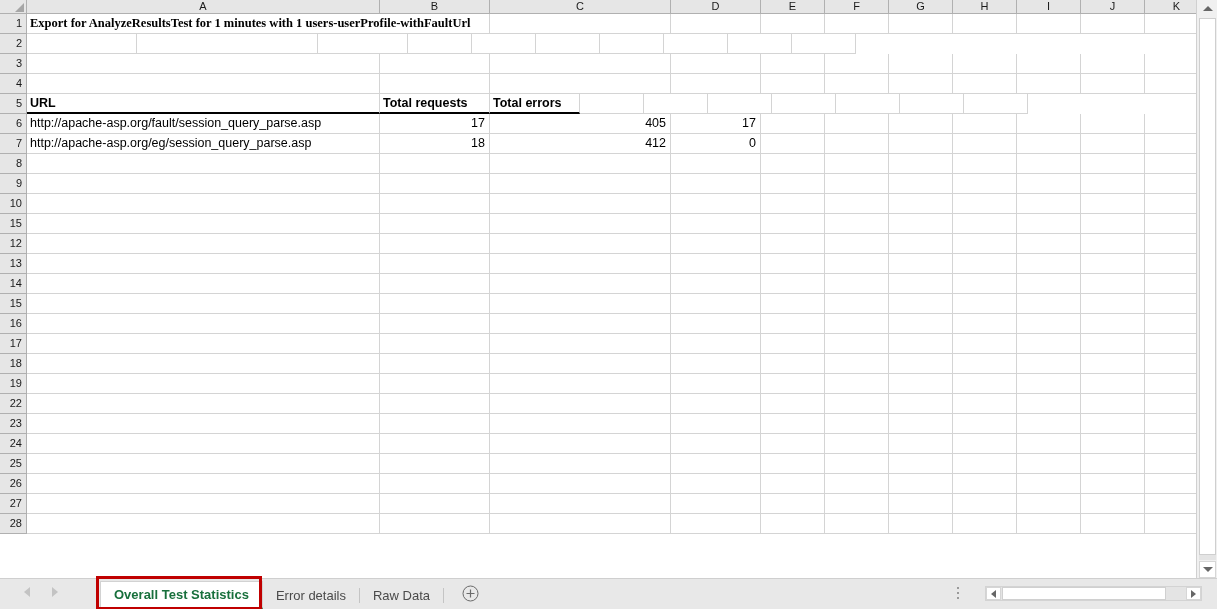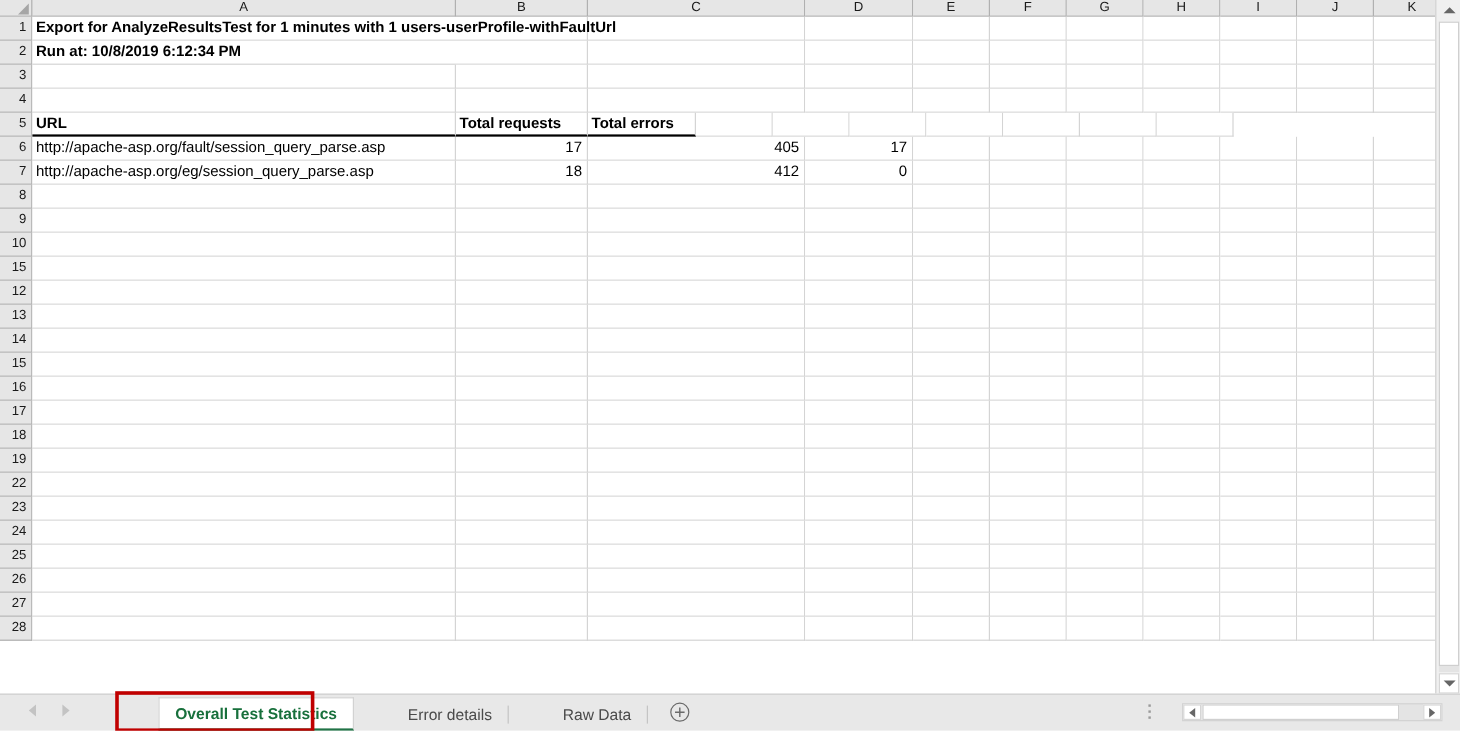--- a/index.html
+++ b/index.html
@@ -197,21 +197,20 @@
   .tab {
     height: 26px;
     display: flex;
     align-items: center;
     padding: 0 13px;
     font-size: 13px;
     color: #4a4a4a;
     white-space: nowrap;
     position: relative;
     top: 3px;
-    margin-left: 32px;
   }
   .tab.active {
     background: #ffffff;
     font-weight: bold;
     color: #18703c;
     border: 1px solid #d2d2d2;
     border-bottom: 2px solid #217346;
     height: 28px;
     top: 2px;
   }
@@ -322,35 +321,34 @@
         <div class="col-head" style="flex-basis: 64px; width: 64px;">H</div>
         <div class="col-head" style="flex-basis: 64px; width: 64px;">I</div>
         <div class="col-head" style="flex-basis: 64px; width: 64px;">J</div>
         <div class="col-head" style="flex-basis: 64px; width: 64px;">K</div>
       </div>
 
     <div class="rows">
 
     <div class="row">
           <div class="row-head">1</div>
-          <div class="cell bold spill" style="flex-basis: 353px; width: 353px;">Export for AnalyzeResultsTest for 1 minutes with 1 users-userProfile-withFaultUrl</div>
+          <div class="cell bold spill" style="flex-basis: 353px; width: 353px; font-family: Liberation Serif, serif;">Export for AnalyzeResultsTest for 1 minutes with 1 users-userProfile-withFaultUrl</div>
           <div class="cell" style="flex-basis: 110px; width: 110px;"></div>
           <div class="cell" style="flex-basis: 181px; width: 181px;"></div>
           <div class="cell" style="flex-basis: 90px; width: 90px;"></div>
           <div class="cell" style="flex-basis: 64px; width: 64px;"></div>
           <div class="cell" style="flex-basis: 64px; width: 64px;"></div>
           <div class="cell" style="flex-basis: 64px; width: 64px;"></div>
           <div class="cell" style="flex-basis: 64px; width: 64px;"></div>
           <div class="cell" style="flex-basis: 64px; width: 64px;"></div>
           <div class="cell" style="flex-basis: 64px; width: 64px;"></div>
           <div class="cell" style="flex-basis: 64px; width: 64px;"></div>
         </div>
         <div class="row">
           <div class="row-head">2</div>
-          <div class="cell bold spill" style="flex-basis: 353px; width: 353px;">Run at: 10/8/2019 6:12:34 PM</div>
           <div class="cell" style="flex-basis: 110px; width: 110px;"></div>
           <div class="cell" style="flex-basis: 181px; width: 181px;"></div>
           <div class="cell" style="flex-basis: 90px; width: 90px;"></div>
           <div class="cell" style="flex-basis: 64px; width: 64px;"></div>
           <div class="cell" style="flex-basis: 64px; width: 64px;"></div>
           <div class="cell" style="flex-basis: 64px; width: 64px;"></div>
           <div class="cell" style="flex-basis: 64px; width: 64px;"></div>
           <div class="cell" style="flex-basis: 64px; width: 64px;"></div>
           <div class="cell" style="flex-basis: 64px; width: 64px;"></div>
           <div class="cell" style="flex-basis: 64px; width: 64px;"></div>

